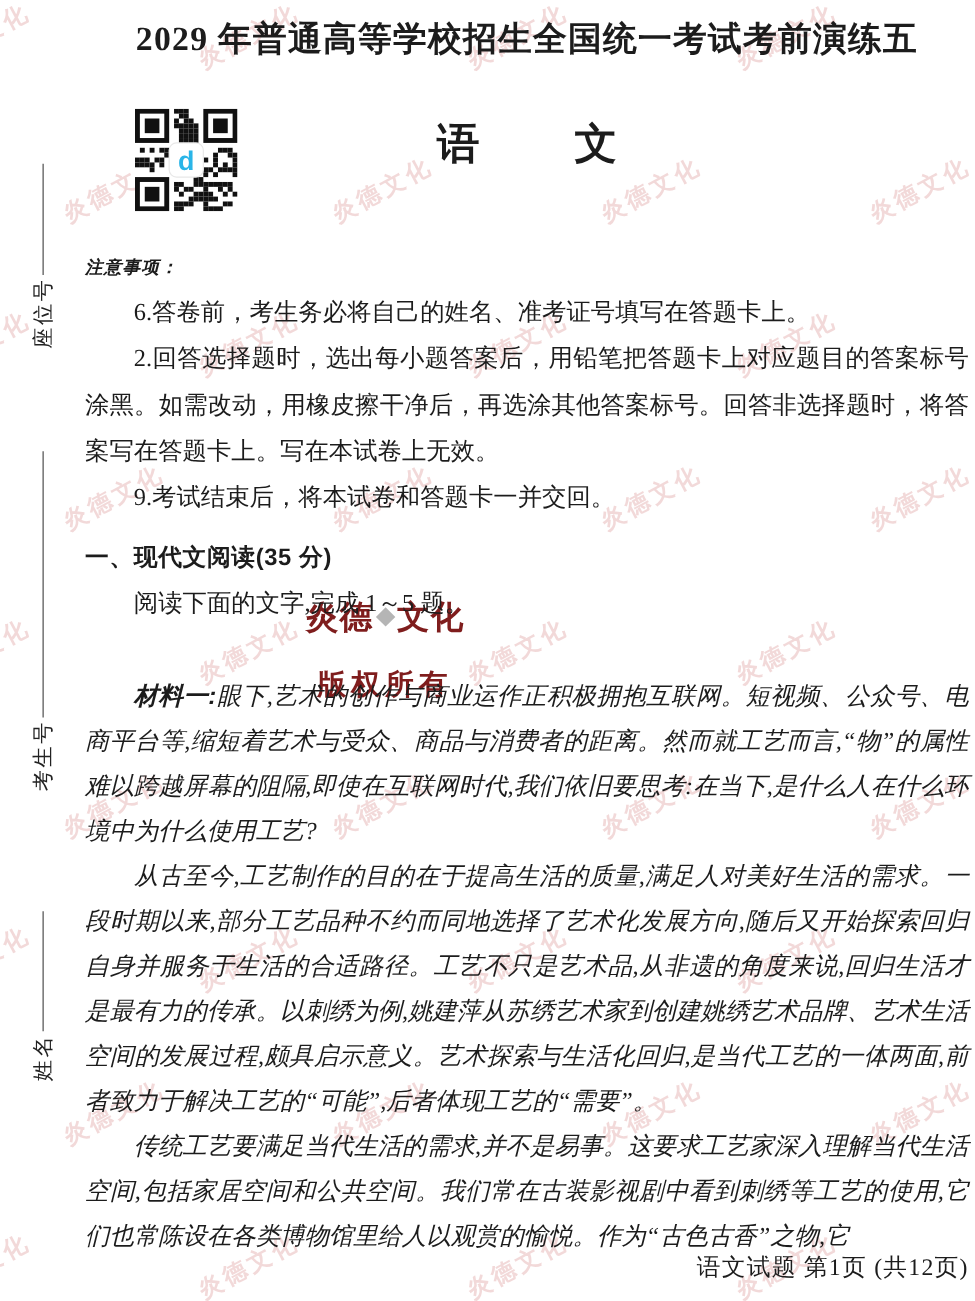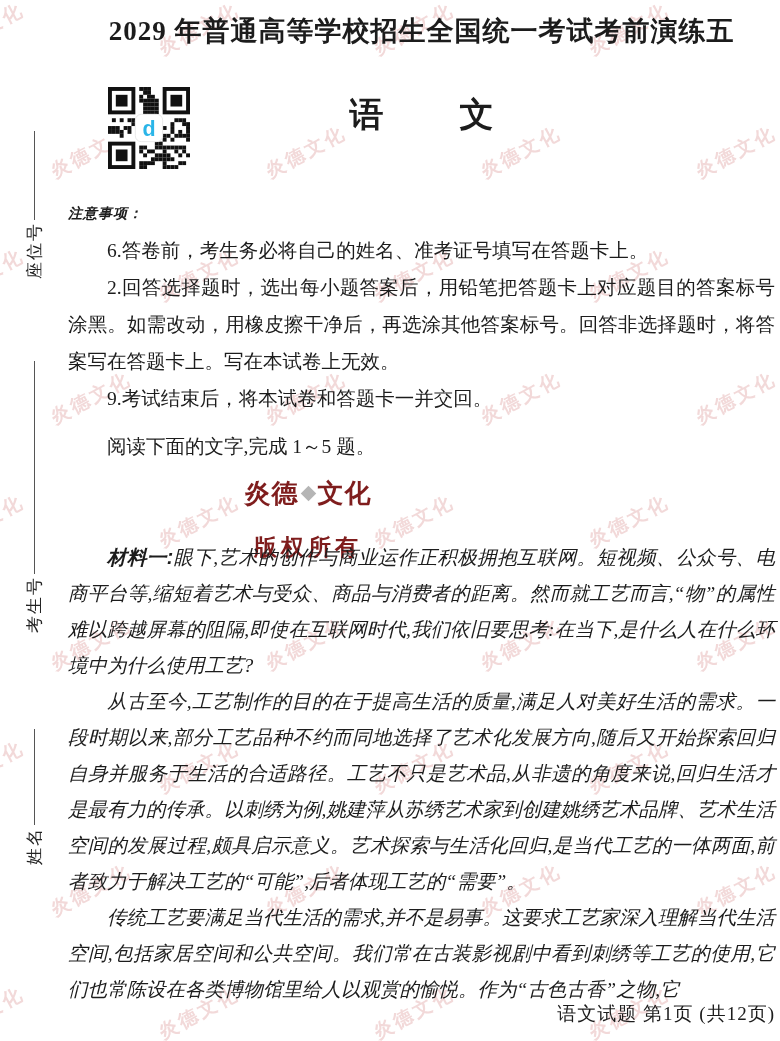--- a/index.html
+++ b/index.html
@@ -258,20 +258,21 @@
     </div>
 
     <section class="notice">
       <h2>注意事项：</h2>
       <p>6.答卷前，考生务必将自己的姓名、准考证号填写在答题卡上。</p>
       <p>2.回答选择题时，选出每小题答案后，用铅笔把答题卡上对应题目的答案标号涂黑。如需改动，用橡皮擦干净后，再选涂其他答案标号。回答非选择题时，将答案写在答题卡上。写在本试卷上无效。</p>
       <p>9.考试结束后，将本试卷和答题卡一并交回。</p>
     </section>
 
     <section class="sections">
+      <h3>一、现代文阅读(35 分)</h3>
       <p class="indent">阅读下面的文字,完成 1～5 题。</p>
     </section>
 
     <section class="reading">
       <p><b>材料一:</b><span>眼下,艺术的创作与商业运作正积极拥抱互联网。短视频、公众号、电商平台等,缩短着艺术与受众、商品与消费者的距离。然而就工艺而言,“物”的属性难以跨越屏幕的阻隔,即使在互联网时代,我们依旧要思考:在当下,是什么人在什么环境中为什么使用工艺?</span></p>
       <p>从古至今,工艺制作的目的在于提高生活的质量,满足人对美好生活的需求。一段时期以来,部分工艺品种不约而同地选择了艺术化发展方向,随后又开始探索回归自身并服务于生活的合适路径。工艺不只是艺术品,从非遗的角度来说,回归生活才是最有力的传承。以刺绣为例,姚建萍从苏绣艺术家到创建姚绣艺术品牌、艺术生活空间的发展过程,颇具启示意义。艺术探索与生活化回归,是当代工艺的一体两面,前者致力于解决工艺的“可能”,后者体现工艺的“需要”。</p>
       <p>传统工艺要满足当代生活的需求,并不是易事。这要求工艺家深入理解当代生活空间,包括家居空间和公共空间。我们常在古装影视剧中看到刺绣等工艺的使用,它们也常陈设在各类博物馆里给人以观赏的愉悦。作为“古色古香”之物,它</p>
     </section>
 
     <footer class="page-footer">语文试题 第1页 (共12页)</footer>

